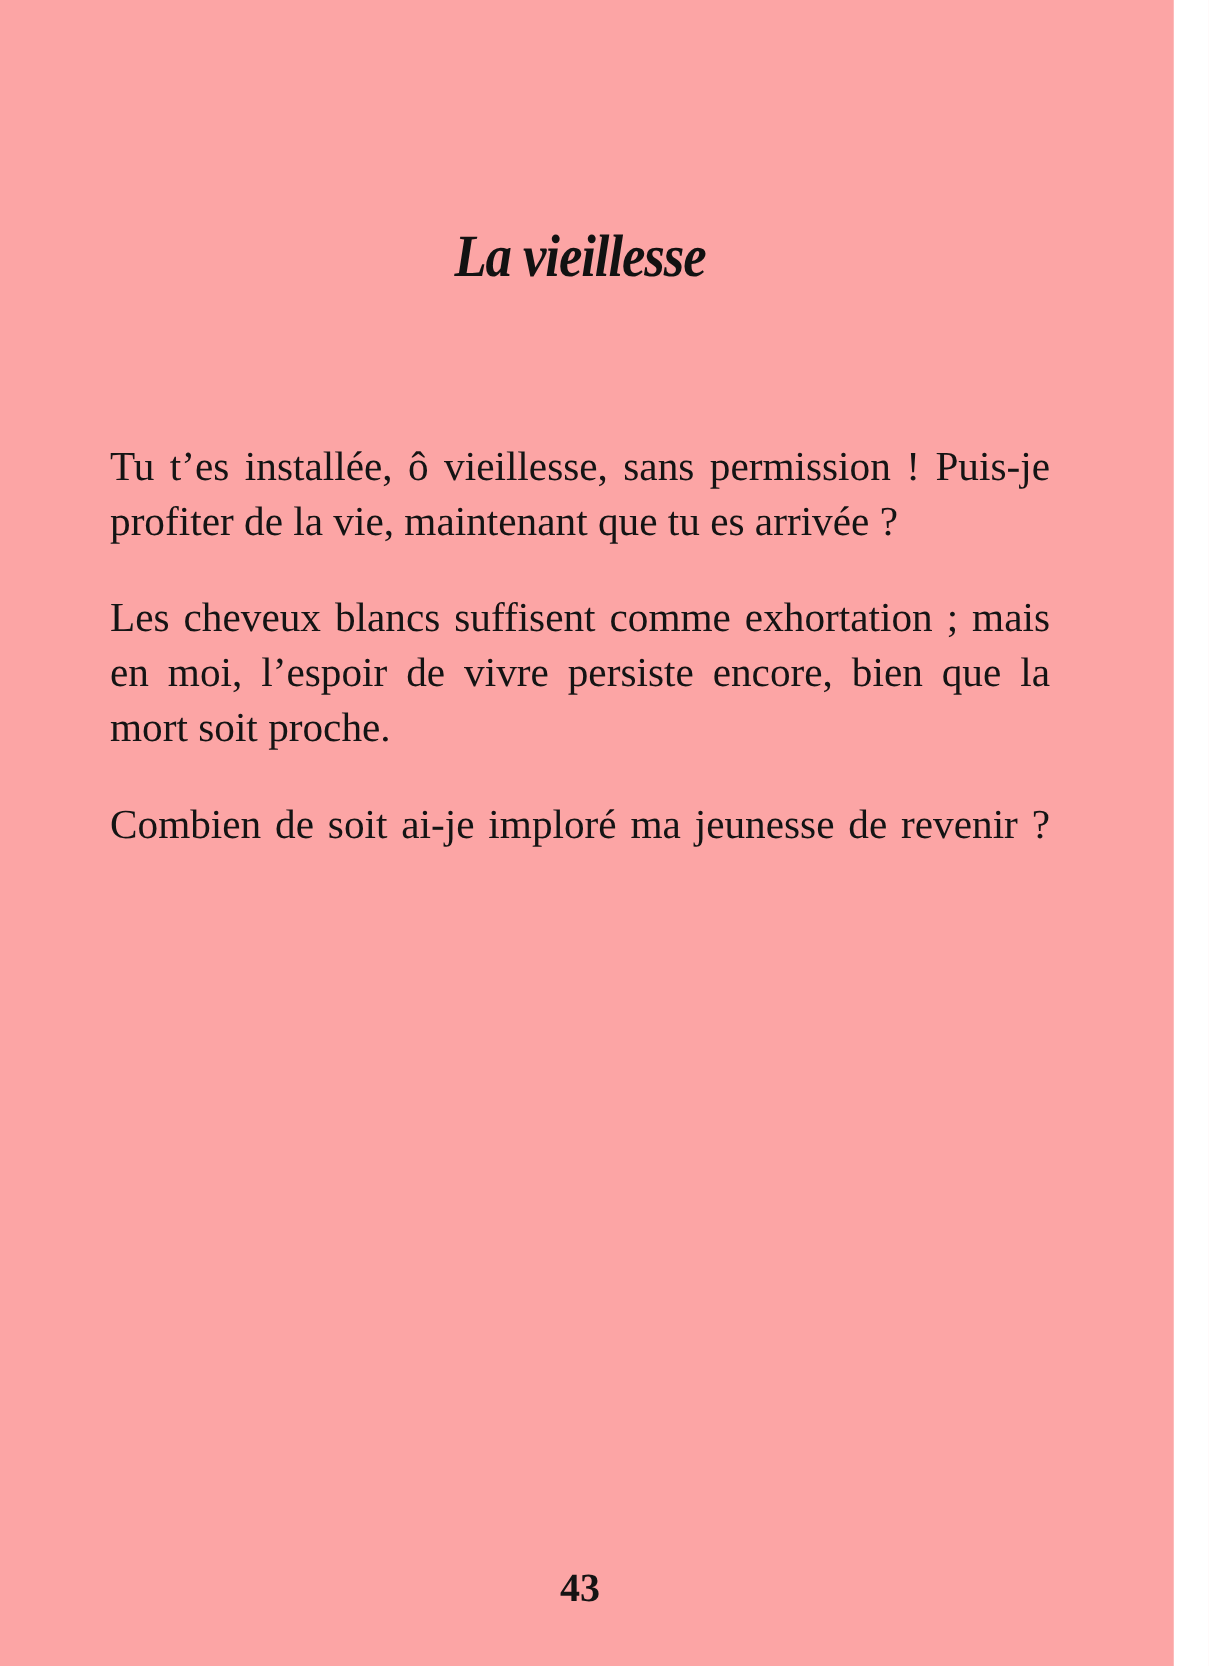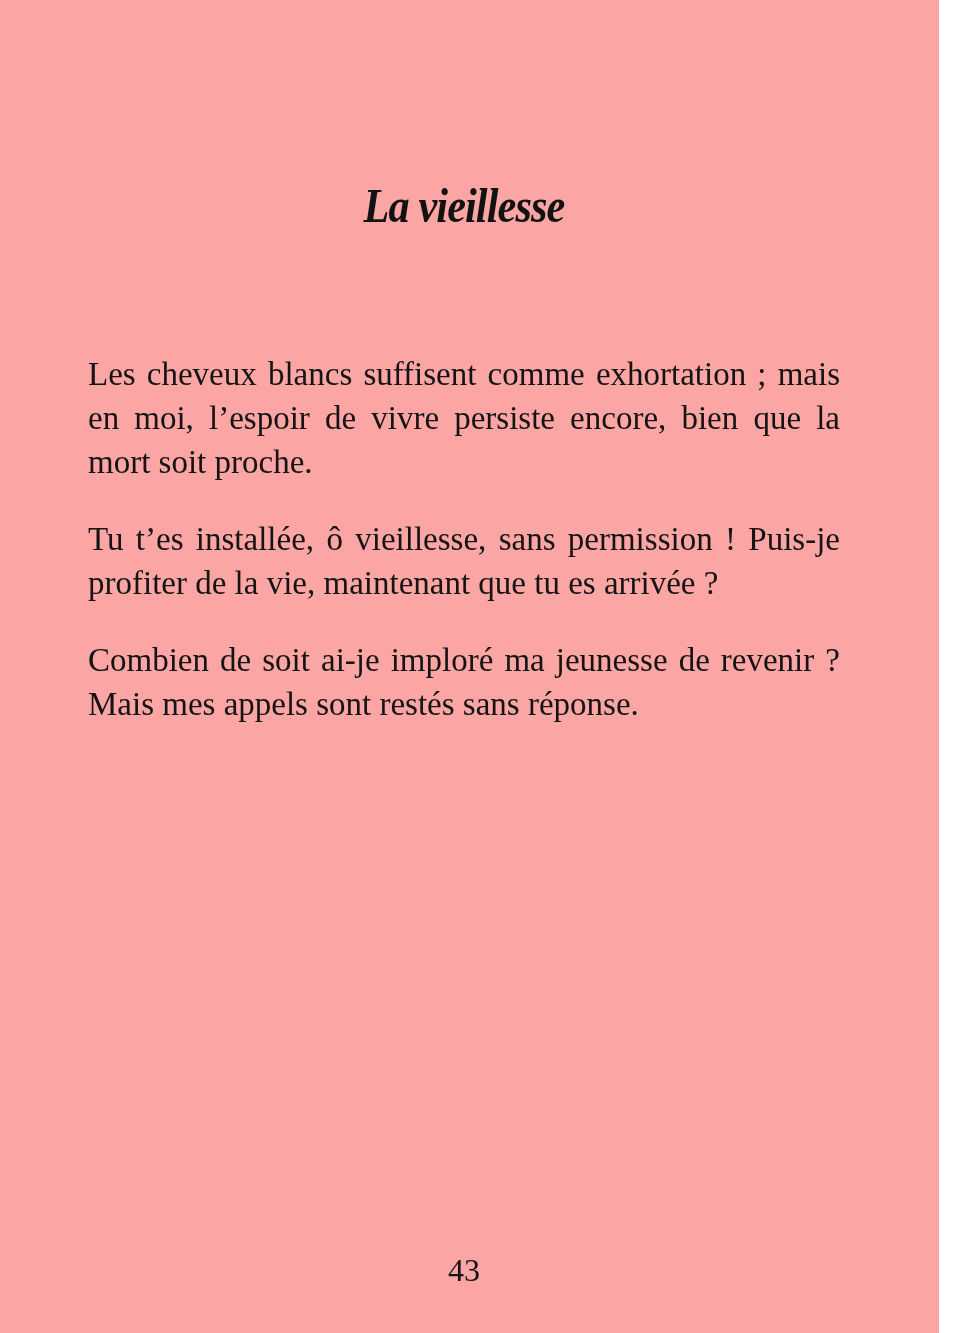--- a/index.html
+++ b/index.html
@@ -55,44 +55,44 @@
   }
   .folio {
     position: absolute;
     top: 1250px;
     left: 88px;
     width: 752px;
     text-align: center;
     font-size: 32px;
     line-height: 40px;
     color: #141414;
+    font-weight: bold;
   }
 </style>
 </head>
 <body>
 
 <div class="page">
 
   <div class="title">La vieillesse</div>
 
   <div class="content">
 
     <div class="para">
+      <div class="line">Tu t’es installée, ô vieillesse, sans permission ! Puis-je</div>
+      <div class="line last">profiter de la vie, maintenant que tu es arrivée ?</div>
+    </div>
+
+    <div class="para">
       <div class="line">Les cheveux blancs suffisent comme exhortation ; mais</div>
       <div class="line">en moi, l’espoir de vivre persiste encore, bien que la</div>
       <div class="line last">mort soit proche.</div>
     </div>
 
     <div class="para">
-      <div class="line">Tu t’es installée, ô vieillesse, sans permission ! Puis-je</div>
-      <div class="line last">profiter de la vie, maintenant que tu es arrivée ?</div>
-    </div>
-
-    <div class="para">
       <div class="line">Combien de soit ai-je imploré ma jeunesse de revenir ?</div>
-      <div class="line last">Mais mes appels sont restés sans réponse.</div>
     </div>
 
   </div>
 
   <div class="folio">43</div>
 
 </div>
 
 </body></html>

